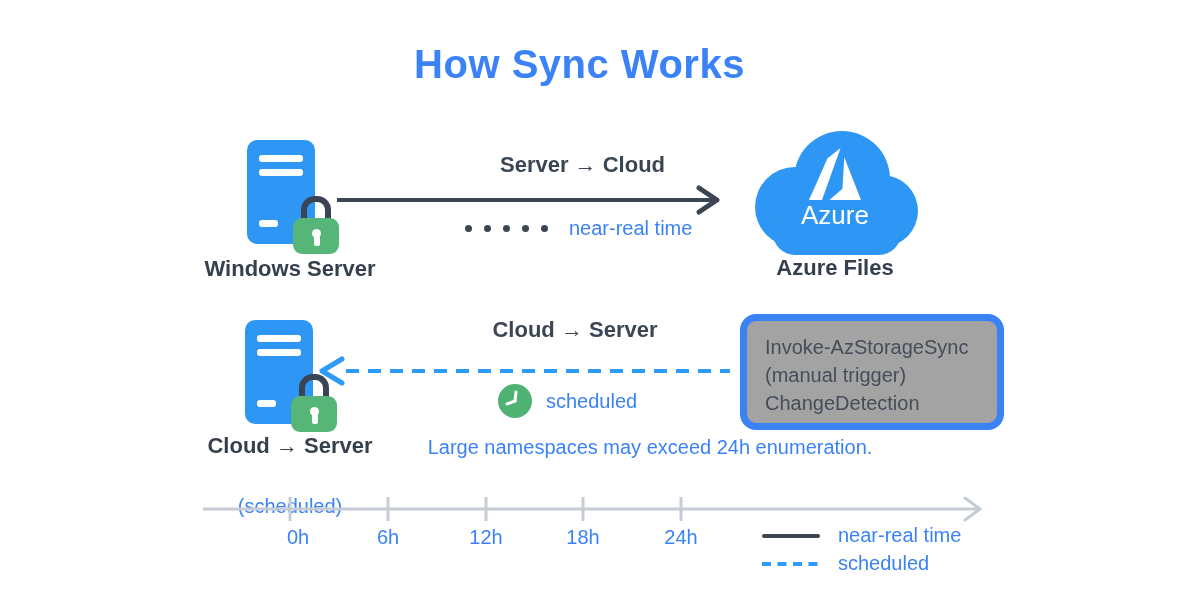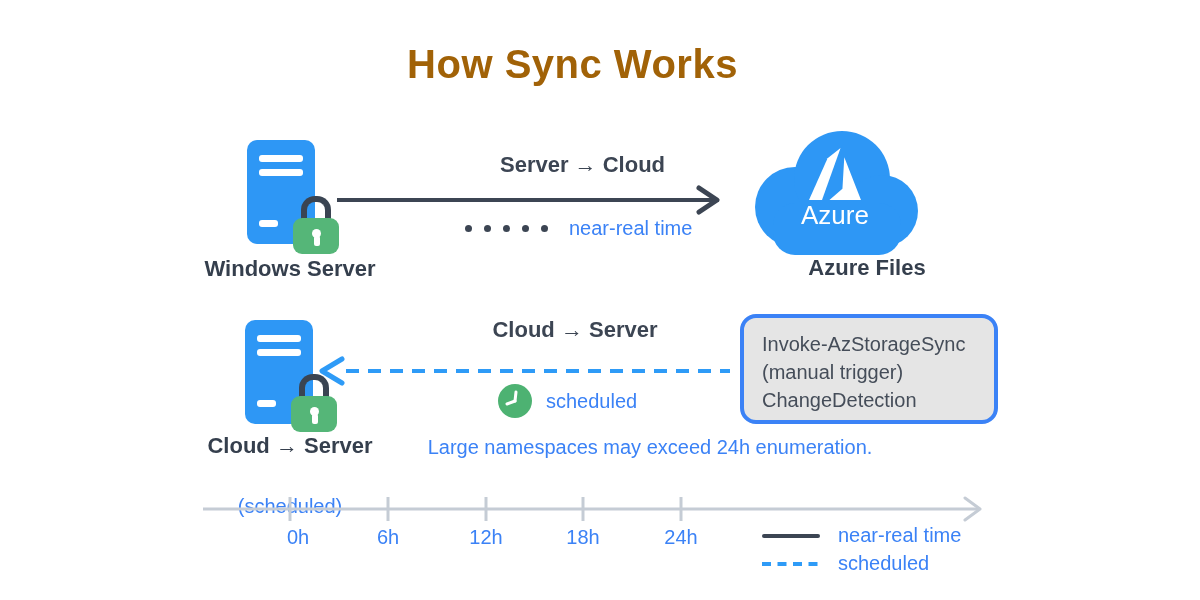--- a/index.html
+++ b/index.html
@@ -2,21 +2,21 @@
 <html><head>
 <meta charset="utf-8">
 <style>
   html,body{margin:0;padding:0;background:#fff;}
   .canvas{
     position:relative;width:1200px;height:600px;background:#ffffff;
     font-family:"Liberation Sans",sans-serif;color:#3C4553;overflow:hidden;
   }
   .abs{position:absolute;}
   .center{text-align:center;}
-  .title{font-size:40px;font-weight:bold;letter-spacing:.5px;color:#a16207;}
+  .title{font-size:40px;font-weight:bold;letter-spacing:.5px;color:#3b82f6;padding-left:7px;}
   .entity-label{font-size:22px;font-weight:bold;color:#353F4D;}
   .flow-heading{font-size:22px;font-weight:bold;color:#3C4553;}
   .sub-label{font-size:20px;color:#3b82f6;}
   
   .server{width:68px;height:104px;background:#2E97F5;border-radius:10px;}
   .server .slot{position:absolute;background:#ffffff;border-radius:3px;height:7px;}
   .server .s1{left:12px;top:15px;width:44px;}
   .server .s2{left:12px;top:29px;width:44px;}
   .server .s3{left:12px;top:80px;width:19px;}
   
@@ -34,21 +34,21 @@
   .cloud-overlay{position:absolute;top:0;left:0;width:180px;height:132px;
     display:flex;flex-direction:column;align-items:center;justify-content:center;}
   .cloud-azure-text{color:#ffffff;font-size:26px;margin-top:0;}
   
   .dots-row{display:flex;align-items:center;height:26px;}
   .dot{width:7px;height:7px;border-radius:50%;background:#3C4553;margin-right:12px;}
   .dots-gap{width:9px;}
   
   .clock-row{display:flex;align-items:center;height:36px;}
   
-  .cmd-box{width:214px;height:78px;background:#e5e5e5;border:4px solid #3b82f6;
+  .cmd-box{width:214px;height:78px;background:#a3a3a3;border:7px solid #3b82f6;
     border-radius:16px;padding:12px 18px;font-size:20px;line-height:28px;color:#454D59;}
   .legend-solid{width:58px;height:4px;background:#3C4553;border-radius:2px;}
 </style>
 </head>
 <body>
 
 <div class="canvas">
 
   <div class="abs center title" style="left:0;top:42px;width:1145px;">How Sync Works</div>
 
@@ -90,21 +90,21 @@
       <rect x="28" y="80" width="128" height="52" rx="22" fill="#2E97F5"></rect>
     </svg>
     <div class="cloud-overlay">
       <svg width="60" height="52" viewBox="0 0 64 56">
         <polygon points="38,0 24,11 4,56 18,56" fill="#ffffff"></polygon>
         <polygon points="42,10 60,56 26,56 40,44" fill="#ffffff"></polygon>
       </svg>
       <div class="cloud-azure-text">Azure</div>
     </div>
   </div>
-  <div class="abs center entity-label" style="left:757px;top:255px;width:220px;">Azure Files</div>
+  <div class="abs center entity-label" style="left:725px;top:255px;width:220px;">Azure Files</div>
 
   <div class="abs server" style="left:245px;top:320px;">
     <div class="slot s1"></div>
     <div class="slot s2"></div>
     <div class="slot s3"></div>
   </div>
   <div class="abs lock" style="left:291px;top:374px;">
     <div class="shackle"></div>
     <div class="body"></div>
     <div class="keyhole-circle"></div>

